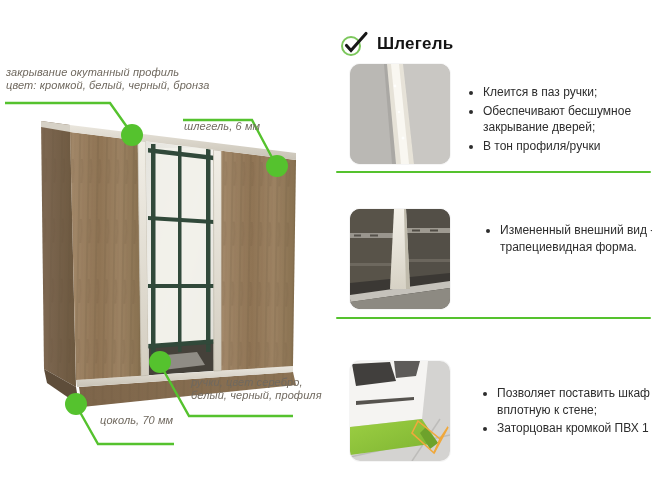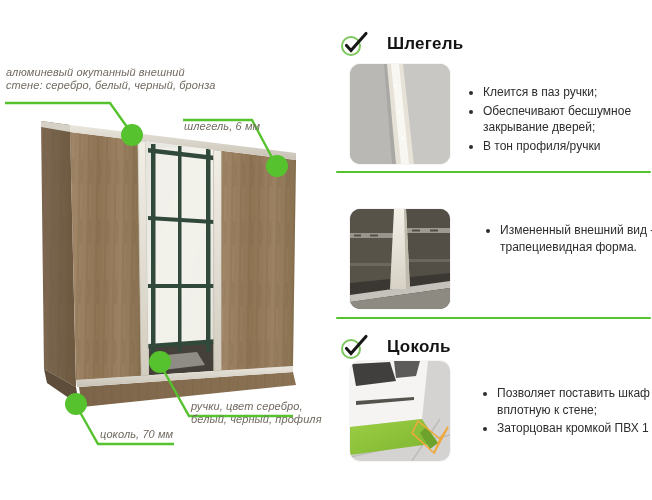--- a/index.html
+++ b/index.html
@@ -8,21 +8,21 @@
     font-family:"Liberation Sans","DejaVu Sans",sans-serif;
   }
   .scene{position:absolute;left:0;top:0;width:652px;height:500px;}
   
   .callout{
     position:absolute;font-style:italic;font-size:11px;line-height:13px;
     color:#70695f;letter-spacing:.1px;white-space:nowrap;z-index:3;
   }
   
   .right-col{position:absolute;left:335px;top:0;width:317px;height:500px;z-index:3;}
-  .sec-header{position:absolute;display:flex;align-items:center;gap:18px;}
+  .sec-header{position:absolute;display:flex;align-items:center;gap:8px;}
   .sec-title{font-size:17px;font-weight:700;color:#141414;letter-spacing:.2px;}
   .thumb{
     position:absolute;width:100px;height:100px;border-radius:10px;overflow:hidden;
     box-shadow:0 0 0 1px rgba(0,0,0,0.04);
   }
   .thumb svg{display:block;width:100%;height:100%;}
   .bullets{
     position:absolute;margin:0;padding-left:15px;list-style:disc;
     font-size:12px;line-height:1.38;color:#2d2d2d;
   }
@@ -125,29 +125,29 @@
     </g>
     <g fill="#55c22e">
       <circle cx="132" cy="135" r="11"></circle>
       <circle cx="277" cy="166" r="11"></circle>
       <circle cx="160" cy="362" r="11"></circle>
       <circle cx="76" cy="404" r="11"></circle>
     </g>
   </svg>
 
   <div class="callout" style="left:6px;top:66px;">
-    <div>алюминевый окутанный внешний</div>
-    <div>стене: серебро, белый, черный, бронза</div>
+    <div>закрывание окутанный профиль</div>
+    <div>цвет: кромкой, белый, черный, бронза</div>
   </div>
   <div class="callout" style="left:184px;top:120px;">шлегель, 6 мм</div>
-  <div class="callout" style="left:191px;top:400px;">
+  <div class="callout" style="left:191px;top:376px;">
     <div>ручки, цвет серебро,</div>
     <div>белый, черный, профиля</div>
   </div>
-  <div class="callout" style="left:100px;top:428px;text-align:right;">цоколь, 70 мм</div>
+  <div class="callout" style="left:100px;top:414px;text-align:right;">цоколь, 70 мм</div>
 
   <div class="right-col">
 
     <div class="sec-header" style="left:5px;top:31px;">
       <svg class="chk" width="29" height="26" viewBox="0 0 29 26">
         <circle cx="11" cy="15" r="9" fill="none" stroke="#7cc75c" stroke-width="2"></circle>
         <path d="M6.5,14.5 L11,19.5 L26,2.5" stroke="#171717" stroke-width="3.1" fill="none" stroke-linecap="round"></path>
       </svg>
       <span class="sec-title">Шлегель</span>
     </div>
@@ -204,27 +204,20 @@
         <polygon points="44,0 56,0 60,80 40,80" fill="url(#t2g)"></polygon>
         <polygon points="54,0 56,0 60,80 56,80" fill="#c0bbac"></polygon>
       </svg>
     </div>
     <ul class="bullets" style="left:150px;top:222px;width:166px;">
       <li>Измененный внешний вид - трапециевидная форма.</li>
     </ul>
 
     <div class="divider" style="top:317px;"></div>
 
-    <div class="sec-header" style="left:5px;top:334px;">
-      <svg class="chk" width="29" height="26" viewBox="0 0 29 26">
-        <circle cx="11" cy="15" r="9" fill="none" stroke="#7cc75c" stroke-width="2"></circle>
-        <path d="M6.5,14.5 L11,19.5 L26,2.5" stroke="#171717" stroke-width="3.1" fill="none" stroke-linecap="round"></path>
-      </svg>
-      <span class="sec-title">Цоколь</span>
-    </div>
     <div class="thumb" style="left:15px;top:361px;">
       <svg viewBox="0 0 100 100">
         <defs>
           <linearGradient id="t3g" x1="0" y1="0" x2="1" y2="1">
             <stop offset="0" stop-color="#9ccf43"></stop>
               <stop offset="1" stop-color="#7db331"></stop>
           </linearGradient>
         </defs>
         <rect width="100" height="100" fill="#d4d3d1"></rect>
         <path d="M0,96 L100,74" stroke="#bdbcba" stroke-width="1.5" fill="none"></path>

